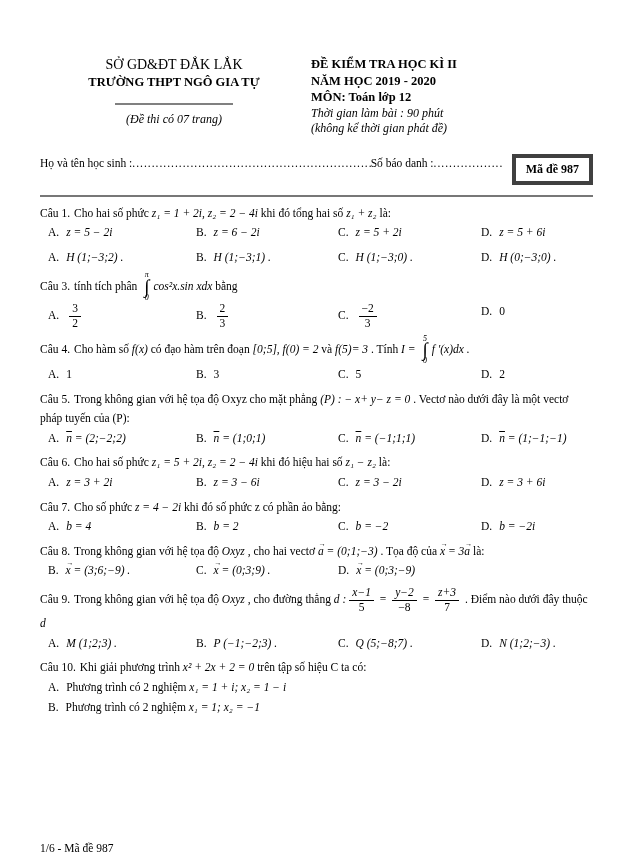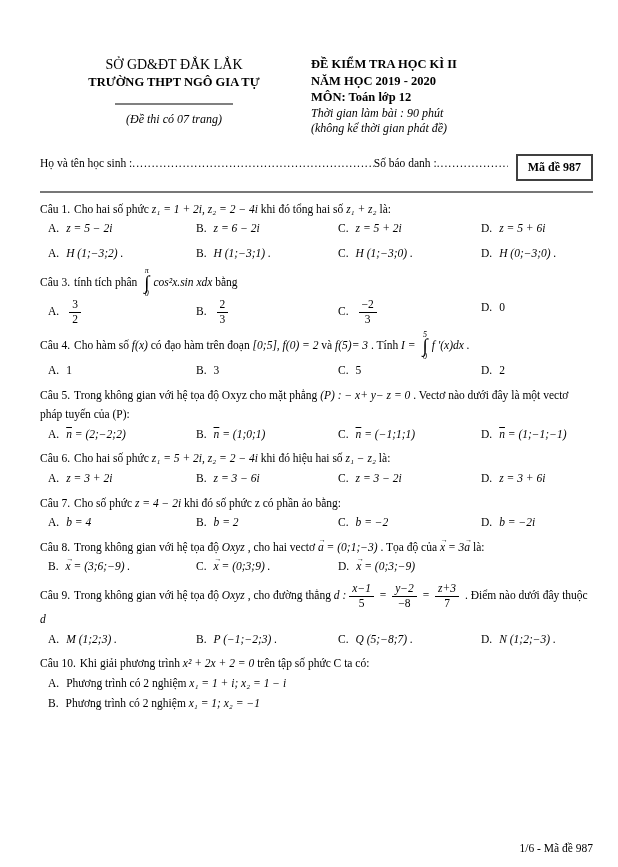--- a/index.html
+++ b/index.html
@@ -20,37 +20,37 @@
   .hdr{display:flex;justify-content:space-between;line-height:1.32;}
   .hdr-left{width:268px;text-align:center;}
   .hdr-right{width:282px;}
   .hdr .b1{font-size:14px;}
   .hdr .bold{font-weight:bold;font-size:12.5px;}
   .hdr .ital{font-style:italic;font-size:12px;}
   .hline{width:118px;border-top:2px solid #808080;margin:12px auto 7px;}
   
   .student{display:flex;margin-top:17px;white-space:nowrap;}
   .student .dots{overflow:hidden;letter-spacing:1px;}
-  .codebox{border:2px solid #404040;padding:1px 10px;font-weight:bold;font-size:12px;margin-left:8px;flex:none;}
+  .codebox{border:4px solid #404040;padding:1px 10px;font-weight:bold;font-size:12px;margin-left:8px;flex:none;}
   .rule{border:none;border-top:2px solid #777;margin:10px 0 2px;}
   
   .q{margin-top:5px;}
   .qnum{margin-right:4px;}
   .opts{display:grid;grid-template-columns:148px 142px 143px auto;padding-left:8px;}
   .opts.stack{display:block;}
   .opts.stack .opt{display:block;}
   .opt b{margin-right:7px;}
   
   .frac{display:inline-flex;flex-direction:column;align-items:center;vertical-align:middle;line-height:1.2;margin:0 3px;}
   .frac .fn{border-bottom:1px solid #000;padding:0 3px;}
   .frac .fd{padding:0 3px;font-style:normal;}
   .intw{display:inline-flex;flex-direction:column;align-items:center;vertical-align:middle;line-height:0.85;margin:0 4px;}
   .intw .il{font-size:8px;font-style:italic;}
   .intw .ig{font-size:19px;}
-  .footer{margin-top:auto;text-align:right;font-size:11.5px;}
+  .footer{margin-top:auto;text-align:left;font-size:11.5px;}
 </style>
 </head>
 <body>
 
 <div class="hdr">
   <div class="hdr-left">
     <div class="b1">SỞ GD&amp;ĐT ĐẮK LẮK</div>
     <div class="bold">TRƯỜNG THPT NGÔ GIA TỰ</div>
     <div class="hline"></div>
     <div class="ital">(Đề thi có 07 trang)</div>
@@ -183,21 +183,21 @@
           </span><span> . Điểm nào dưới đây thuộc </span><span class="m">d</span></span></div>
     <div class="opts">
       <div class="opt"><b>A.</b><span><span class="m">M (1;2;3) .</span></span></div>
       <div class="opt"><b>B.</b><span><span class="m">P (−1;−2;3) .</span></span></div>
       <div class="opt"><b>C.</b><span><span class="m">Q (5;−8;7) .</span></span></div>
       <div class="opt"><b>D.</b><span><span class="m">N (1;2;−3) .</span></span></div>
     </div>
   </div>
 
   <div class="q">
-    <div><b class="qnum">Câu 10.</b><span><span>Khi giải phương trình </span><span class="m">x² + 2x + 2 = 0</span><span> trên tập số phức C ta có:</span></span></div>
+    <div><b class="qnum">Câu 10.</b><span><span>Khi giải phương trình </span><span class="m">x² + 2x + 2 = 0</span><span> trên tập số hiệu C ta có:</span></span></div>
     <div class="opts stack">
       <div class="opt"><b>A.</b><span><span>Phương trình có 2 nghiệm </span><span class="m">x₁ = 1 + i;  x₂ = 1 − i</span></span></div>
       <div class="opt"><b>B.</b><span><span>Phương trình có 2 nghiệm </span><span class="m">x₁ = 1;  x₂ = −1</span></span></div>
     </div>
   </div>
 </div>
 
 <div class="footer">1/6 - Mã đề 987</div>
 
 </body></html>

